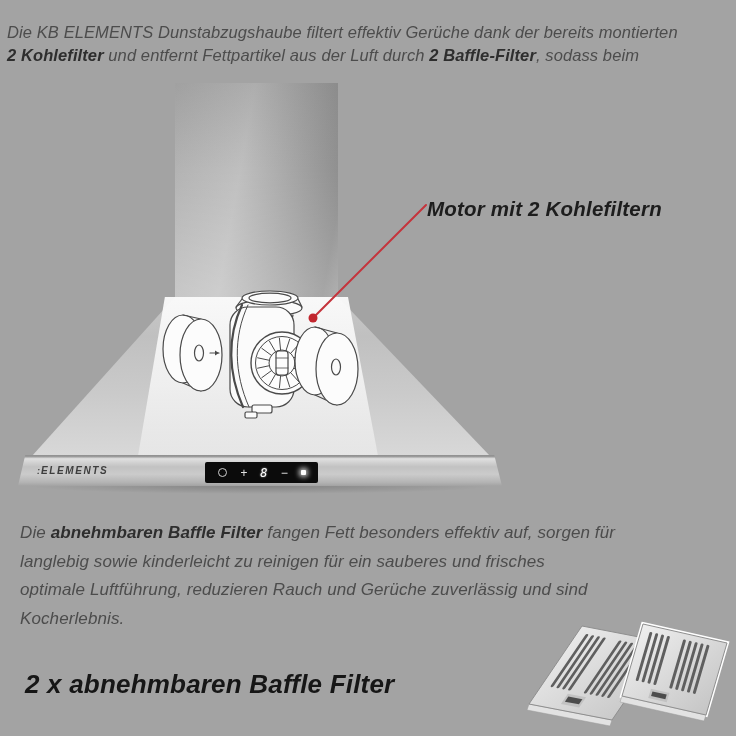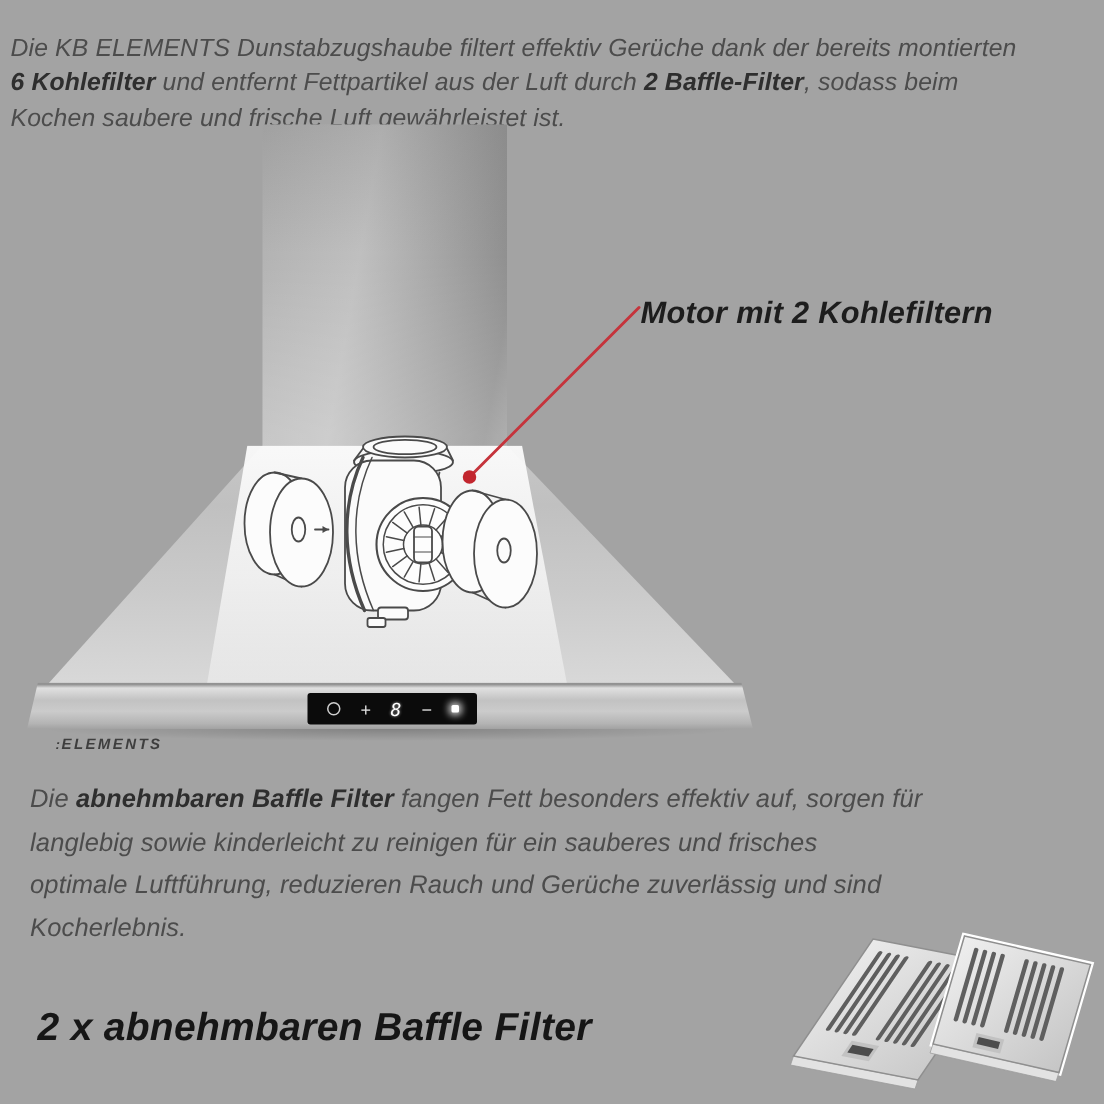--- a/index.html
+++ b/index.html
@@ -42,21 +42,21 @@
   .bottom-panel{
     position:absolute;left:18px;top:455px;width:484px;height:31px;
     clip-path:polygon(1.5% 0,98.4% 0,100% 100%,0 100%);
     background:linear-gradient(180deg,#929292 0%,#929292 4%,#e0e0e0 12%,#c2c2c2 38%,#cbcbcb 62%,#b4b4b4 88%,#a2a2a2 100%);
   }
   .panel-shadow{
     position:absolute;left:26px;top:486px;width:468px;height:8px;
     background:radial-gradient(ellipse at 50% 0%,rgba(0,0,0,0.20),rgba(0,0,0,0) 70%);
   }
   .logo{
-    position:absolute;left:37px;top:491px;font-size:10px;font-weight:700;
+    position:absolute;left:37px;top:465px;font-size:10px;font-weight:700;
     letter-spacing:1.6px;color:#3E3E3E;white-space:nowrap;
   }
   .logo .pfx{letter-spacing:0;margin-right:1px;font-size:9px;}
   .ctrl{
     position:absolute;left:205px;top:462px;width:113px;height:21px;
     background:#0B0B0B;border-radius:2px;display:flex;align-items:center;
     justify-content:space-between;padding:0 12px 0 13px;box-sizing:border-box;
   }
   .ctrl .power{width:7px;height:7px;border:1px solid #CFCFCF;border-radius:50%;}
   .ctrl .pm{color:#E2E2E2;font-size:12px;line-height:1;font-weight:400;}
@@ -71,22 +71,21 @@
   .motor-svg{position:absolute;left:160px;top:195px;}
   .baffle-svg{position:absolute;left:505px;top:617px;}
 </style>
 </head>
 <body>
 
 <div class="stage">
 
   <p class="para para-top">
     <span class="ln"><span>Die KB ELEMENTS Dunstabzugshaube filtert effektiv Gerüche dank der bereits montierten</span></span>
-    <span class="ln"><span class="b">6 Kohlefilter</span><span> und entfernt Fettpartikel aus der Luft durch </span><span class="b">2 Baffle-Filter</span><span>, sodass beim</span></span>
-    <span class="ln"><span>Kochen saubere und frische Luft gewährleistet ist.</span></span>
+    <span class="ln"><span class="b">2 Kohlefilter</span><span> und entfernt Fettpartikel aus der Luft durch </span><span class="b">2 Baffle-Filter</span><span>, sodass beim</span></span>
   </p>
 
   <div class="chimney"></div>
   <div class="canopy"></div>
   <div class="canopy-highlight"></div>
   <div class="bottom-panel"></div>
   <div class="panel-shadow"></div>
 
   <div class="logo"><span class="pfx">:</span><span>ELEMENTS</span></div>
 

